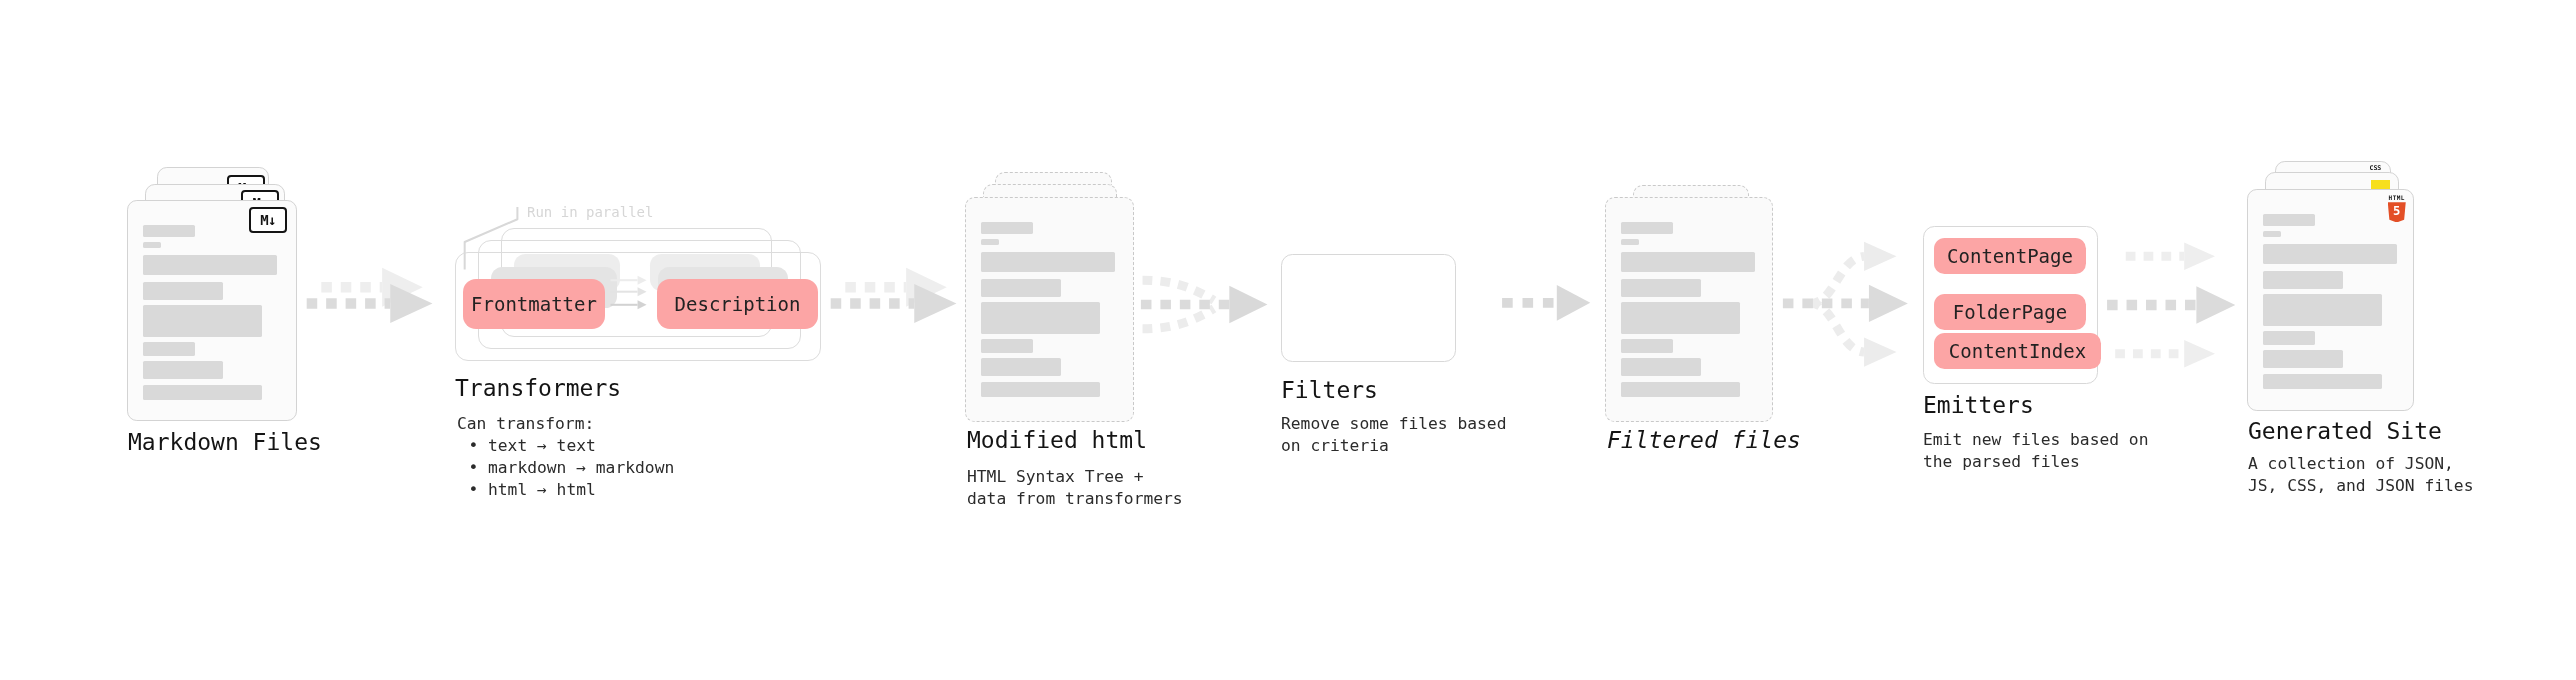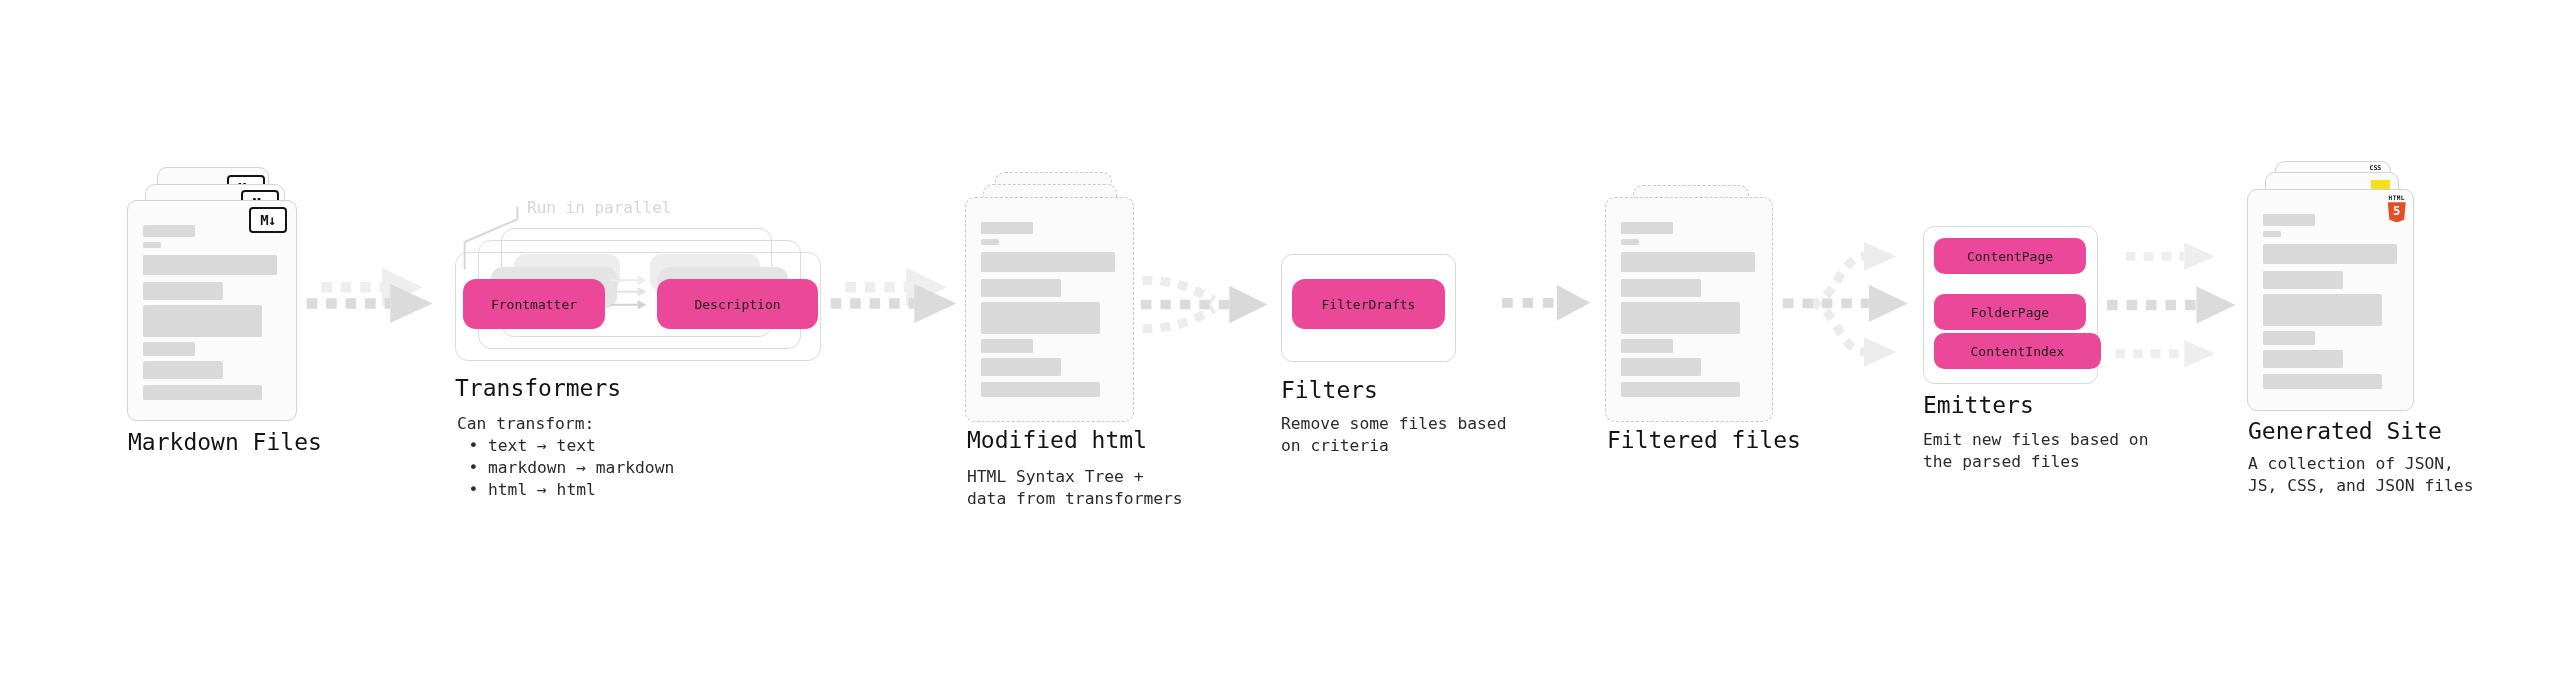--- a/index.html
+++ b/index.html
@@ -21,28 +21,28 @@
   .b7{top:160px;width:80px;height:18px}
   .b8{top:184px;width:119px;height:14.6px}
   
   .md-badge{position:absolute;width:34px;height:22px;background:#ffffff;border:2px solid #141414;
     border-radius:4.1px;display:flex;align-items:center;justify-content:center;
     font-weight:700;font-size:14px;color:#141414;letter-spacing:-0.8px;}
   
   .frame{position:absolute;border:1.6px solid #dcdcdc;border-radius:13px;background:transparent;}
   .frame.filled{background:#ffffff;border-color:#d8d8d8;border-radius:11.4px;}
   
-  .pill{position:absolute;background:#ec4899;border-radius:13px;display:flex;align-items:center;
-    justify-content:center;font-size:13px;color:#222;}
+  .pill{position:absolute;background:#fca5a5;border-radius:13px;display:flex;align-items:center;
+    justify-content:center;font-size:19px;color:#222;}
   .ghost{position:absolute;border-radius:11.4px;}
   
   .title{position:absolute;font-size:23px;font-weight:500;color:#141414;white-space:nowrap;}
   .desc{position:absolute;font-size:16.3px;color:#2b2b2b;line-height:22px;white-space:nowrap;}
   .desc .indent{padding-left:11.4px;}
-  .annotation{position:absolute;font-size:16px;color:#d6d6d6;white-space:nowrap;}
+  .annotation{position:absolute;font-size:14px;color:#d6d6d6;white-space:nowrap;margin-top:6px;}
   
   .css-badge{position:absolute;top:3.3px;right:4.9px;width:19.5px;text-align:center;}
   .css-badge .t{font-size:6.5px;font-weight:700;color:#141414;line-height:6.5px;}
   .css-badge .u{height:3.3px;background:#2965f1;margin-top:0.8px;border-radius:0.8px;}
   .js-badge{position:absolute;top:6.5px;right:8.1px;width:18.7px;height:12.2px;background:#f7df1e;}
   .html5-badge{position:absolute;top:4.1px;right:6.5px;width:19.5px;text-align:center;}
   .html5-badge .t{font-size:6.1px;font-weight:700;color:#141414;letter-spacing:0.4px;line-height:7.3px;}
   .html5-badge .shield{width:18px;height:20.3px;margin:0.8px auto 0;background:#e34f26;color:#ffffff;
     font-size:12.2px;font-weight:700;line-height:19.5px;text-align:center;
     clip-path:polygon(0 0,100% 0,91% 87%,50% 100%,9% 87%);}
@@ -138,21 +138,20 @@
   </div>
 
   <svg style="left:1136px;top:268px;" width="138" height="73" viewBox="0 0 170 90">
     <path d="M 8 15 C 45 15, 70 24, 96 40" fill="none" stroke="#ececec" stroke-width="11" stroke-dasharray="12 10"></path>
     <path d="M 8 75 C 45 75, 70 66, 96 50" fill="none" stroke="#ececec" stroke-width="11" stroke-dasharray="12 10"></path>
     <line x1="6" y1="45" x2="115" y2="45" stroke="#dbdbdb" stroke-width="12" stroke-dasharray="13 11"></line>
     <polygon points="115,22 115,68 162,45" fill="#d9d9d9"></polygon>
   </svg>
 
   <div class="frame filled" style="left:1281px;top:254px;width:173px;height:106px;"></div>
-  <div class="pill" style="left:1292px;top:279px;width:153px;height:50px;">FilterDrafts</div>
   <div class="title" style="left:1281px;top:377px;">Filters</div>
   <div class="desc" style="left:1281px;top:413px;">
     <div>Remove some files based</div>
     <div>on criteria</div>
   </div>
 
   <svg style="left:1498px;top:280px;" width="98" height="49" viewBox="0 0 120 60">
     <line x1="5" y1="28" x2="72" y2="28" stroke="#d9d9d9" stroke-width="12" stroke-dasharray="13 12"></line>
     <polygon points="72,6 72,50 113,28" fill="#d9d9d9"></polygon>
   </svg>
@@ -161,21 +160,21 @@
   <div class="file-card dashed" style="left:1605px;top:197px;width:166px;height:223px;">
       <div class="bar b1"></div>
       <div class="bar b2"></div>
       <div class="bar b3"></div>
       <div class="bar b4"></div>
       <div class="bar b5"></div>
       <div class="bar b6"></div>
       <div class="bar b7"></div>
       <div class="bar b8"></div>
     </div>
-  <div class="title" style="left:1607px;top:427px;">Filtered files</div>
+  <div class="title" style="left:1607px;top:427px;font-style:italic;">Filtered files</div>
 
   <svg style="left:1778px;top:232px;" width="138" height="142" viewBox="0 0 170 175">
     <path d="M 40 88 C 70 88, 75 32, 106 30" fill="none" stroke="#ececec" stroke-width="11" stroke-dasharray="12 10"></path>
     <polygon points="106,12 106,48 146,30" fill="#ececec"></polygon>
     <path d="M 40 88 C 70 88, 75 146, 106 148" fill="none" stroke="#ececec" stroke-width="11" stroke-dasharray="12 10"></path>
     <polygon points="106,130 106,166 146,148" fill="#ececec"></polygon>
     <line x1="6" y1="88" x2="112" y2="88" stroke="#dbdbdb" stroke-width="12" stroke-dasharray="13 11"></line>
     <polygon points="112,65 112,111 160,88" fill="#dbdbdb"></polygon>
   </svg>
 

